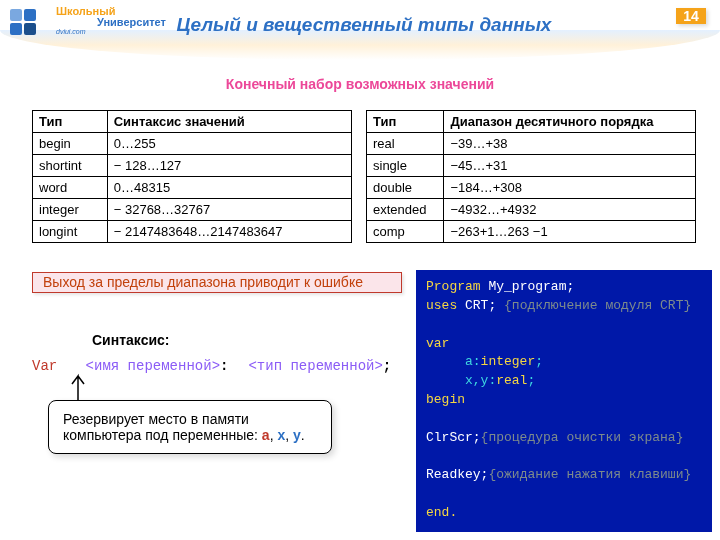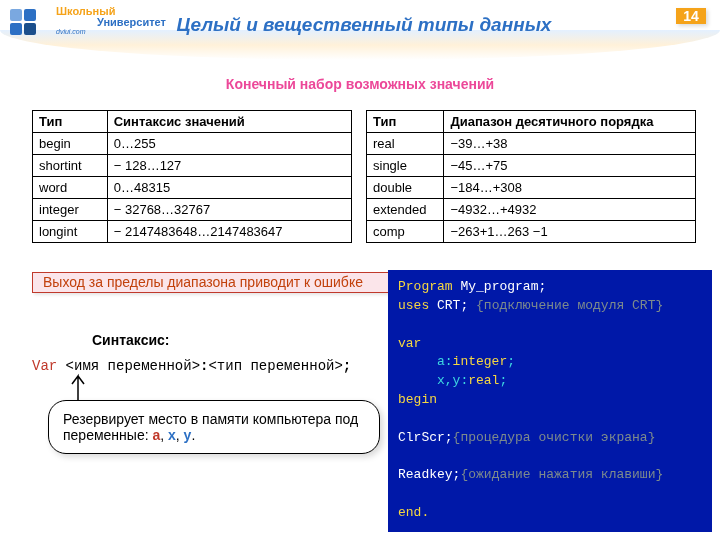--- a/index.html
+++ b/index.html
@@ -77,39 +77,39 @@
   .syntax-label {
     position: absolute; top: 332px; left: 44px;
     font-weight: bold; font-size: 14px; margin-left: 48px;
   }
   .syntax-line {
     position: absolute; top: 358px; left: 32px;
     font-family: "Courier New", monospace; font-size: 14px;
     white-space: nowrap;
   }
   .syntax-line .kw { color: #c0392b; }
-  .syntax-line .ph { color: #000000; }
+  .syntax-line .ph { color: #8b5cf6; margin-left: 20px; }
   .syntax-line .pn { color: #000; font-weight: bold; }
   .callout {
     position: absolute; top: 400px; left: 48px;
-    width: 332px; padding: 10px 14px;
-    border: 1.5px solid #000; border-radius: 18px;
+    width: 284px; padding: 10px 14px;
+    border: 1.5px solid #000; border-radius: 8px;
     font-size: 14px; background: #fff;
     box-shadow: 3px 3px 6px rgba(0,0,0,0.15);
   }
   .callout .a { color: #c0392b; font-weight: bold; }
   .callout .xy { color: #2d70c4; font-weight: bold; }
   .callout-tail {
     position: absolute; top: 372px; left: 70px;
     width: 0; height: 0;
   }
   .callout-tail svg { position:absolute; top:0; left:0; }
   .code-pane {
     position: absolute; top: 270px; right: 8px;
-    width: 324px; height: 262px;
+    width: 296px; height: 262px;
     background: #0018a8; color: #fff;
     font-family: "Courier New", monospace; font-size: 13px;
     padding: 8px 10px; line-height: 1.45;
     white-space: pre;
   }
   .code-pane .y { color: #f5d742; }
   .code-pane .g { color: #7d8b8c; }
   .code-pane .c { color: #3dd6e0; }
 </style>
 </head>
@@ -174,21 +174,21 @@
         <tr>
       <th>Тип</th>
       <th>Диапазон десятичного порядка</th>
     </tr>
     <tr>
           <td class="typ">real</td>
           <td>−39…+38</td>
         </tr>
     <tr>
           <td class="typ">single</td>
-          <td>−45…+75</td>
+          <td>−45…+31</td>
         </tr>
     <tr>
           <td class="typ">double</td>
           <td>−184…+308</td>
         </tr>
     <tr>
           <td class="typ">extended</td>
           <td>−4932…+4932</td>
         </tr>
     <tr>

